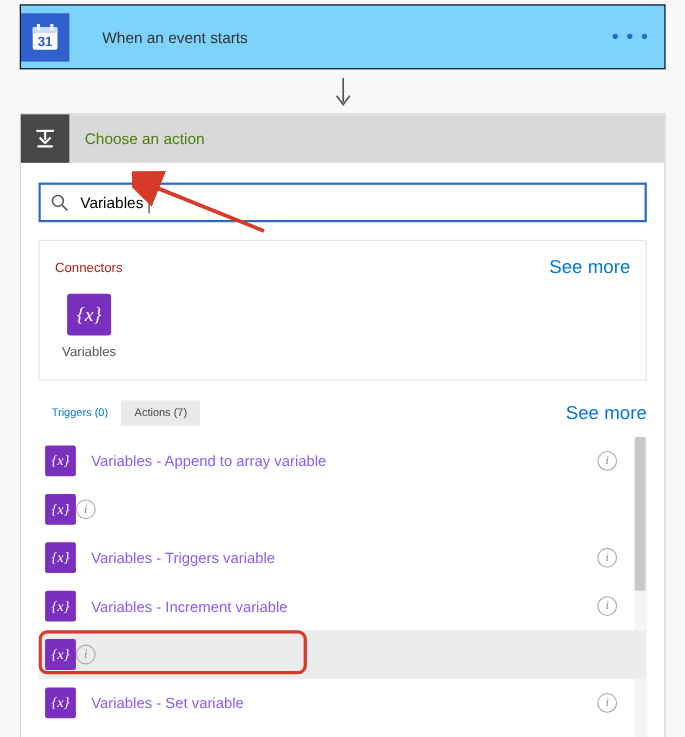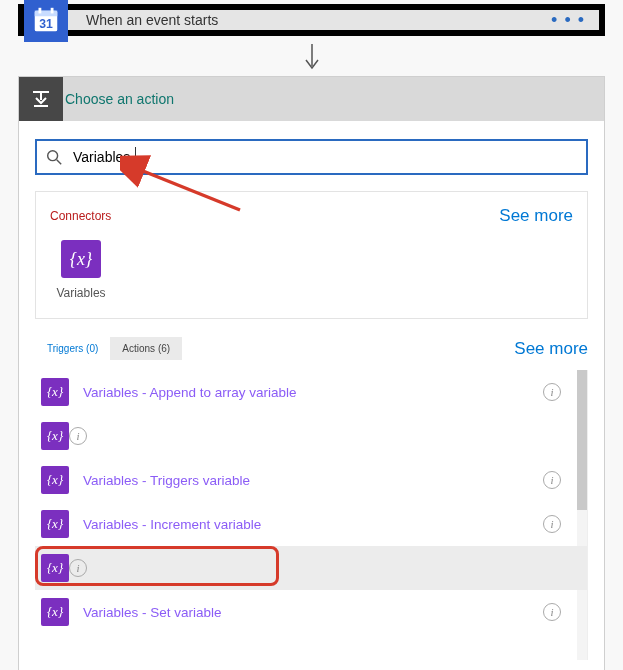--- a/index.html
+++ b/index.html
@@ -10,37 +10,37 @@
     height: 670px;
     position: relative;
     overflow: hidden;
     font-size: 13px;
     color: #333;
   }
 
   
   .trigger-card {
     margin: 4px 18px 0 18px;
-    border: 6px solid #000000;
+    border: 1px solid #000000;
     display: flex;
     align-items: center;
-    background: #e5e5e5;
-    height: 32px;
+    background: #7dd3fc;
+    height: 59px;
     position: relative;
   }
   .trigger-icon {
     width: 44px; height: 44px;
     background: #3060cf;
     display: flex;
     align-items: center;
     justify-content: center;
   }
   .trigger-icon svg { width: 30px; height: 30px; }
   .trigger-title {
-    padding-left: 18px;
+    padding-left: 30px;
     color: #333;
     font-size: 14px;
     flex: 1;
   }
   .trigger-menu {
     padding-right: 14px;
     color: #2a6ac0;
     font-size: 18px;
     letter-spacing: 1px;
     cursor: pointer;
@@ -65,21 +65,21 @@
     background: #d9d9d9;
     height: 44px;
   }
   .action-header-icon {
     width: 44px; height: 44px;
     background: #474747;
     display: flex; align-items:center; justify-content:center;
   }
   .action-header-icon svg { width: 24px; height: 24px; }
   .action-header-title {
-    padding-left: 2px; font-size: 14px; color: #0f766e;
+    padding-left: 14px; font-size: 14px; color: #4d7c0f;
   }
 
   .action-body {
     padding: 18px 16px 18px 16px;
   }
 
   
   .search-wrap {
     border: 2px solid #2a6ac0;
     display: flex;
@@ -251,21 +251,21 @@
       <div class="connector-tile">
         <div class="tile-icon">
             <span>{x}</span>
           </div>
         <div class="tile-label">Variables</div>
       </div>
     </div>
 
     <div class="tabs-bar">
       <div class="tab">Triggers (0)</div>
-      <div class="tab active">Actions (6)</div>
+      <div class="tab active">Actions (7)</div>
       <div class="tabs-spacer"></div>
       <div class="see-more">See more</div>
     </div>
 
     <div class="action-list">
       <div class="scroll-track">
         <div class="scroll-thumb"></div>
       </div>
 
       <div class="action-row">

